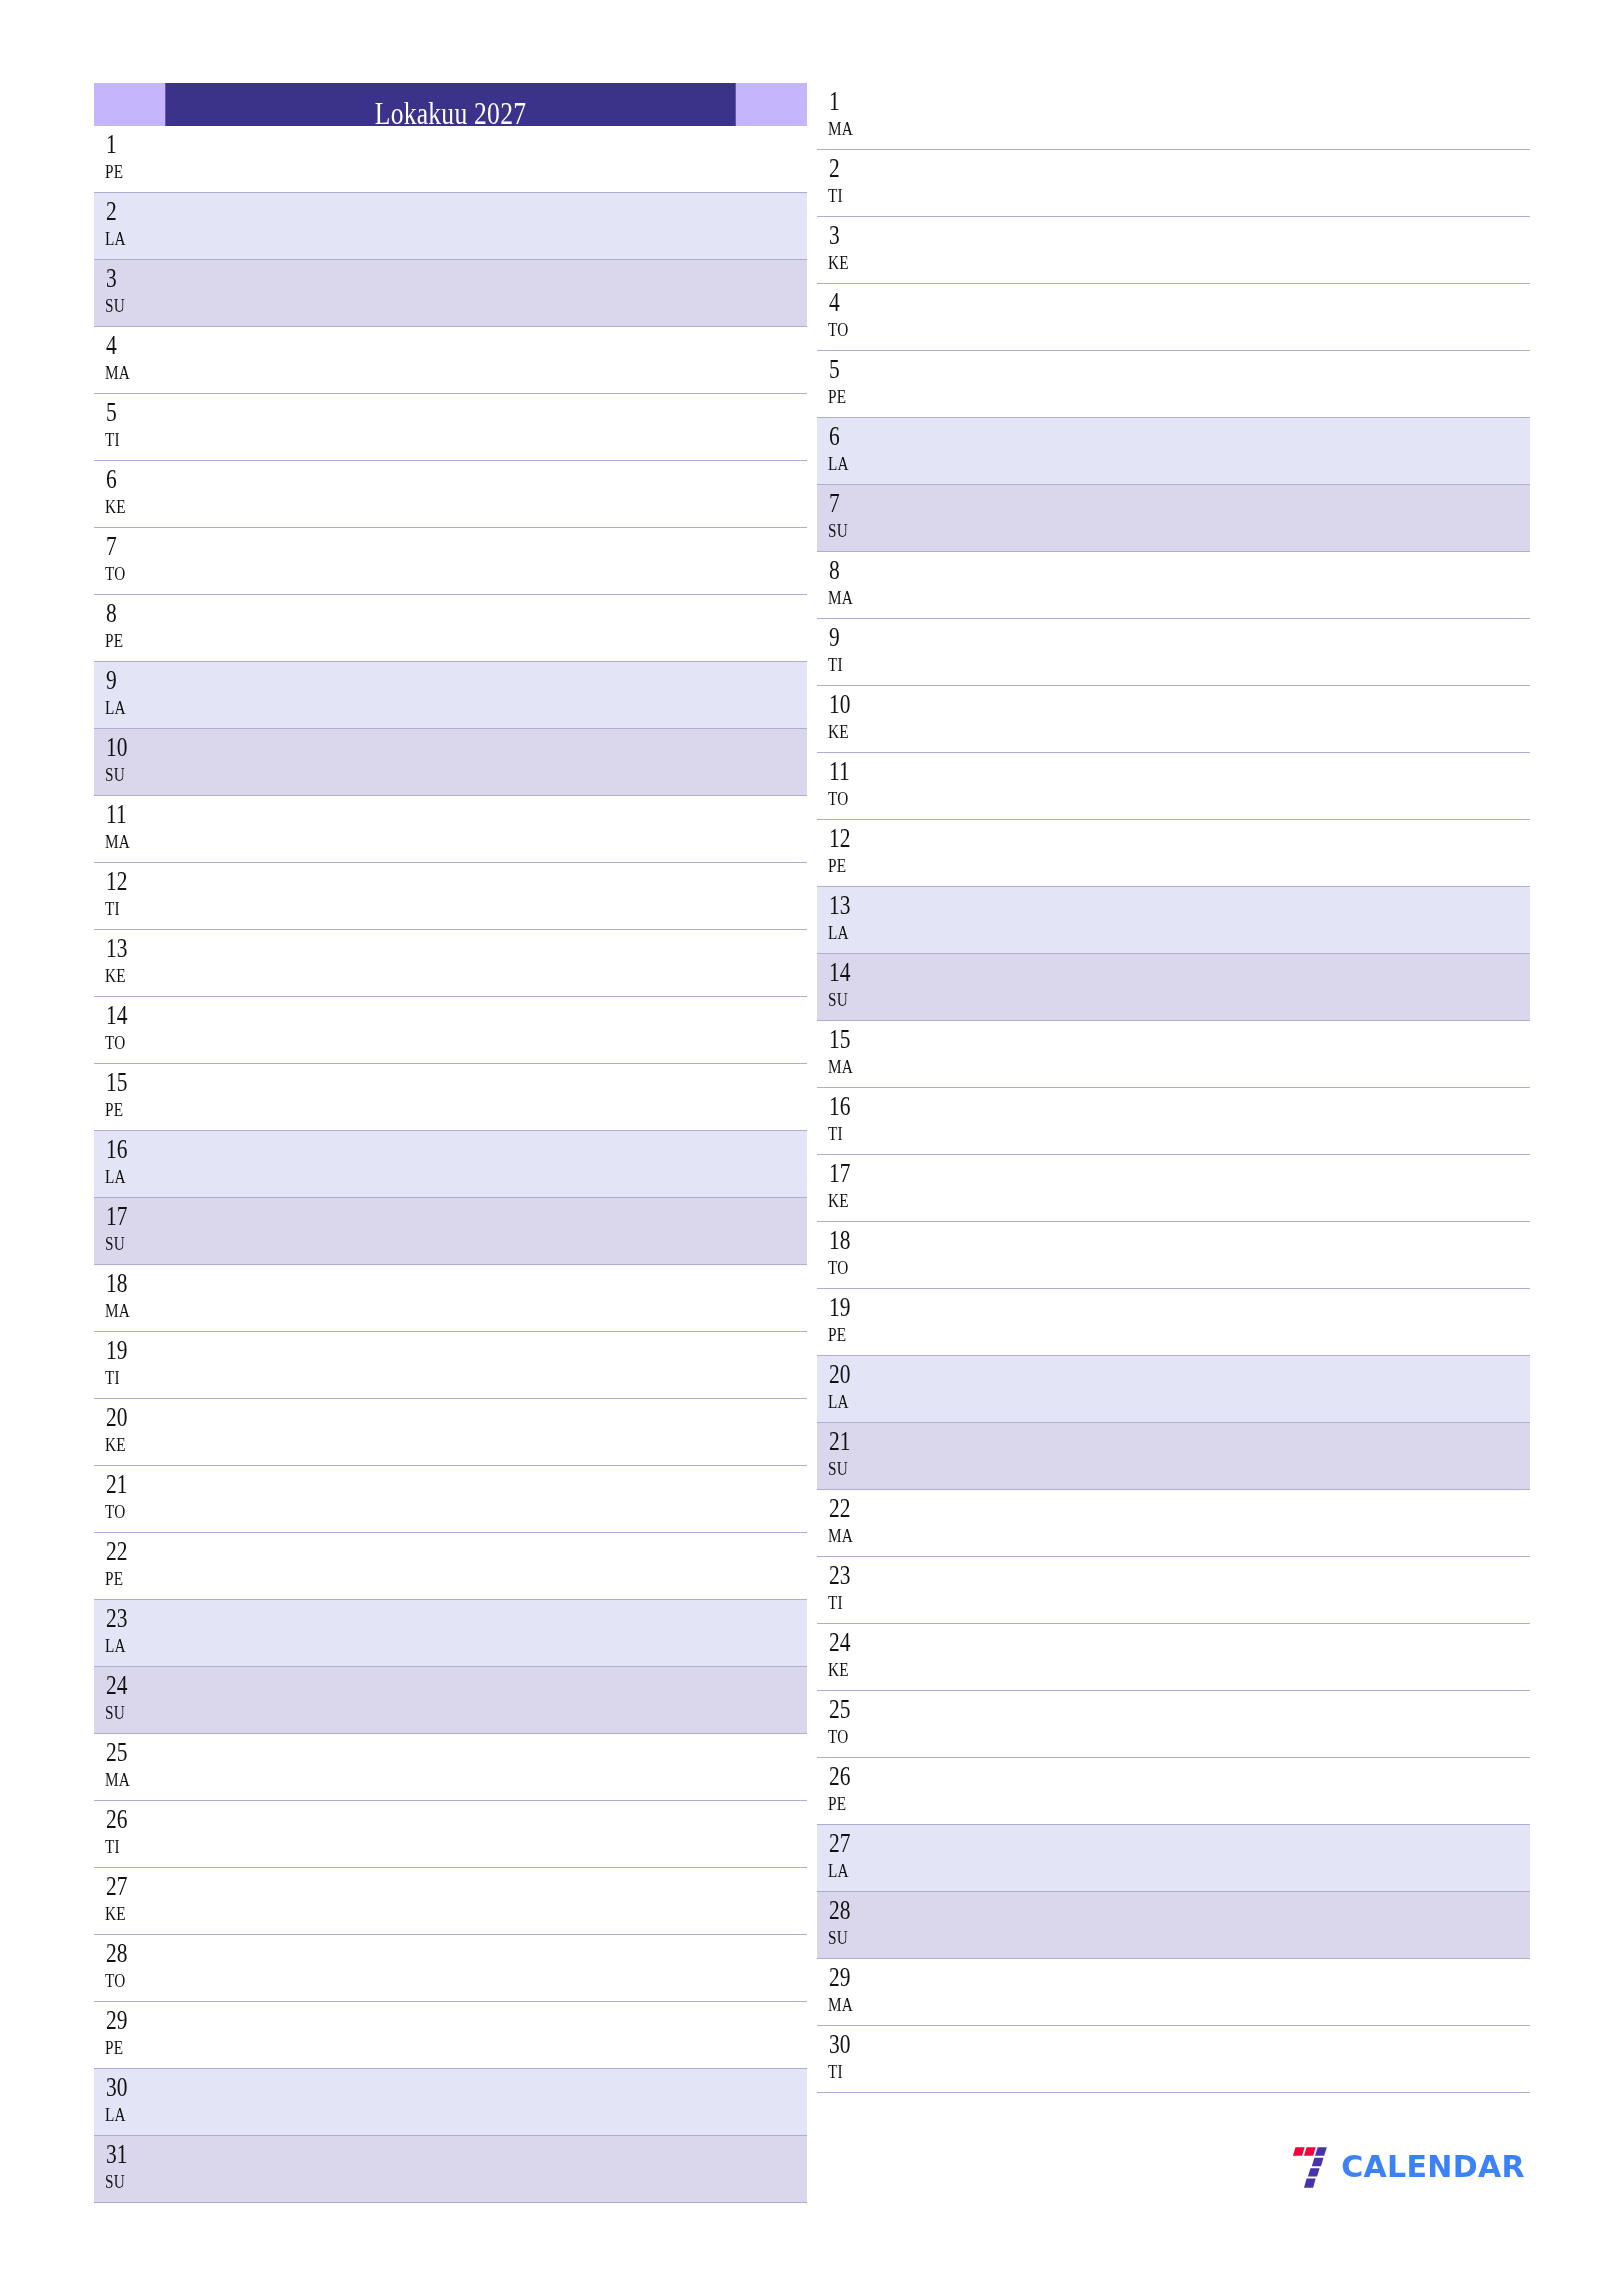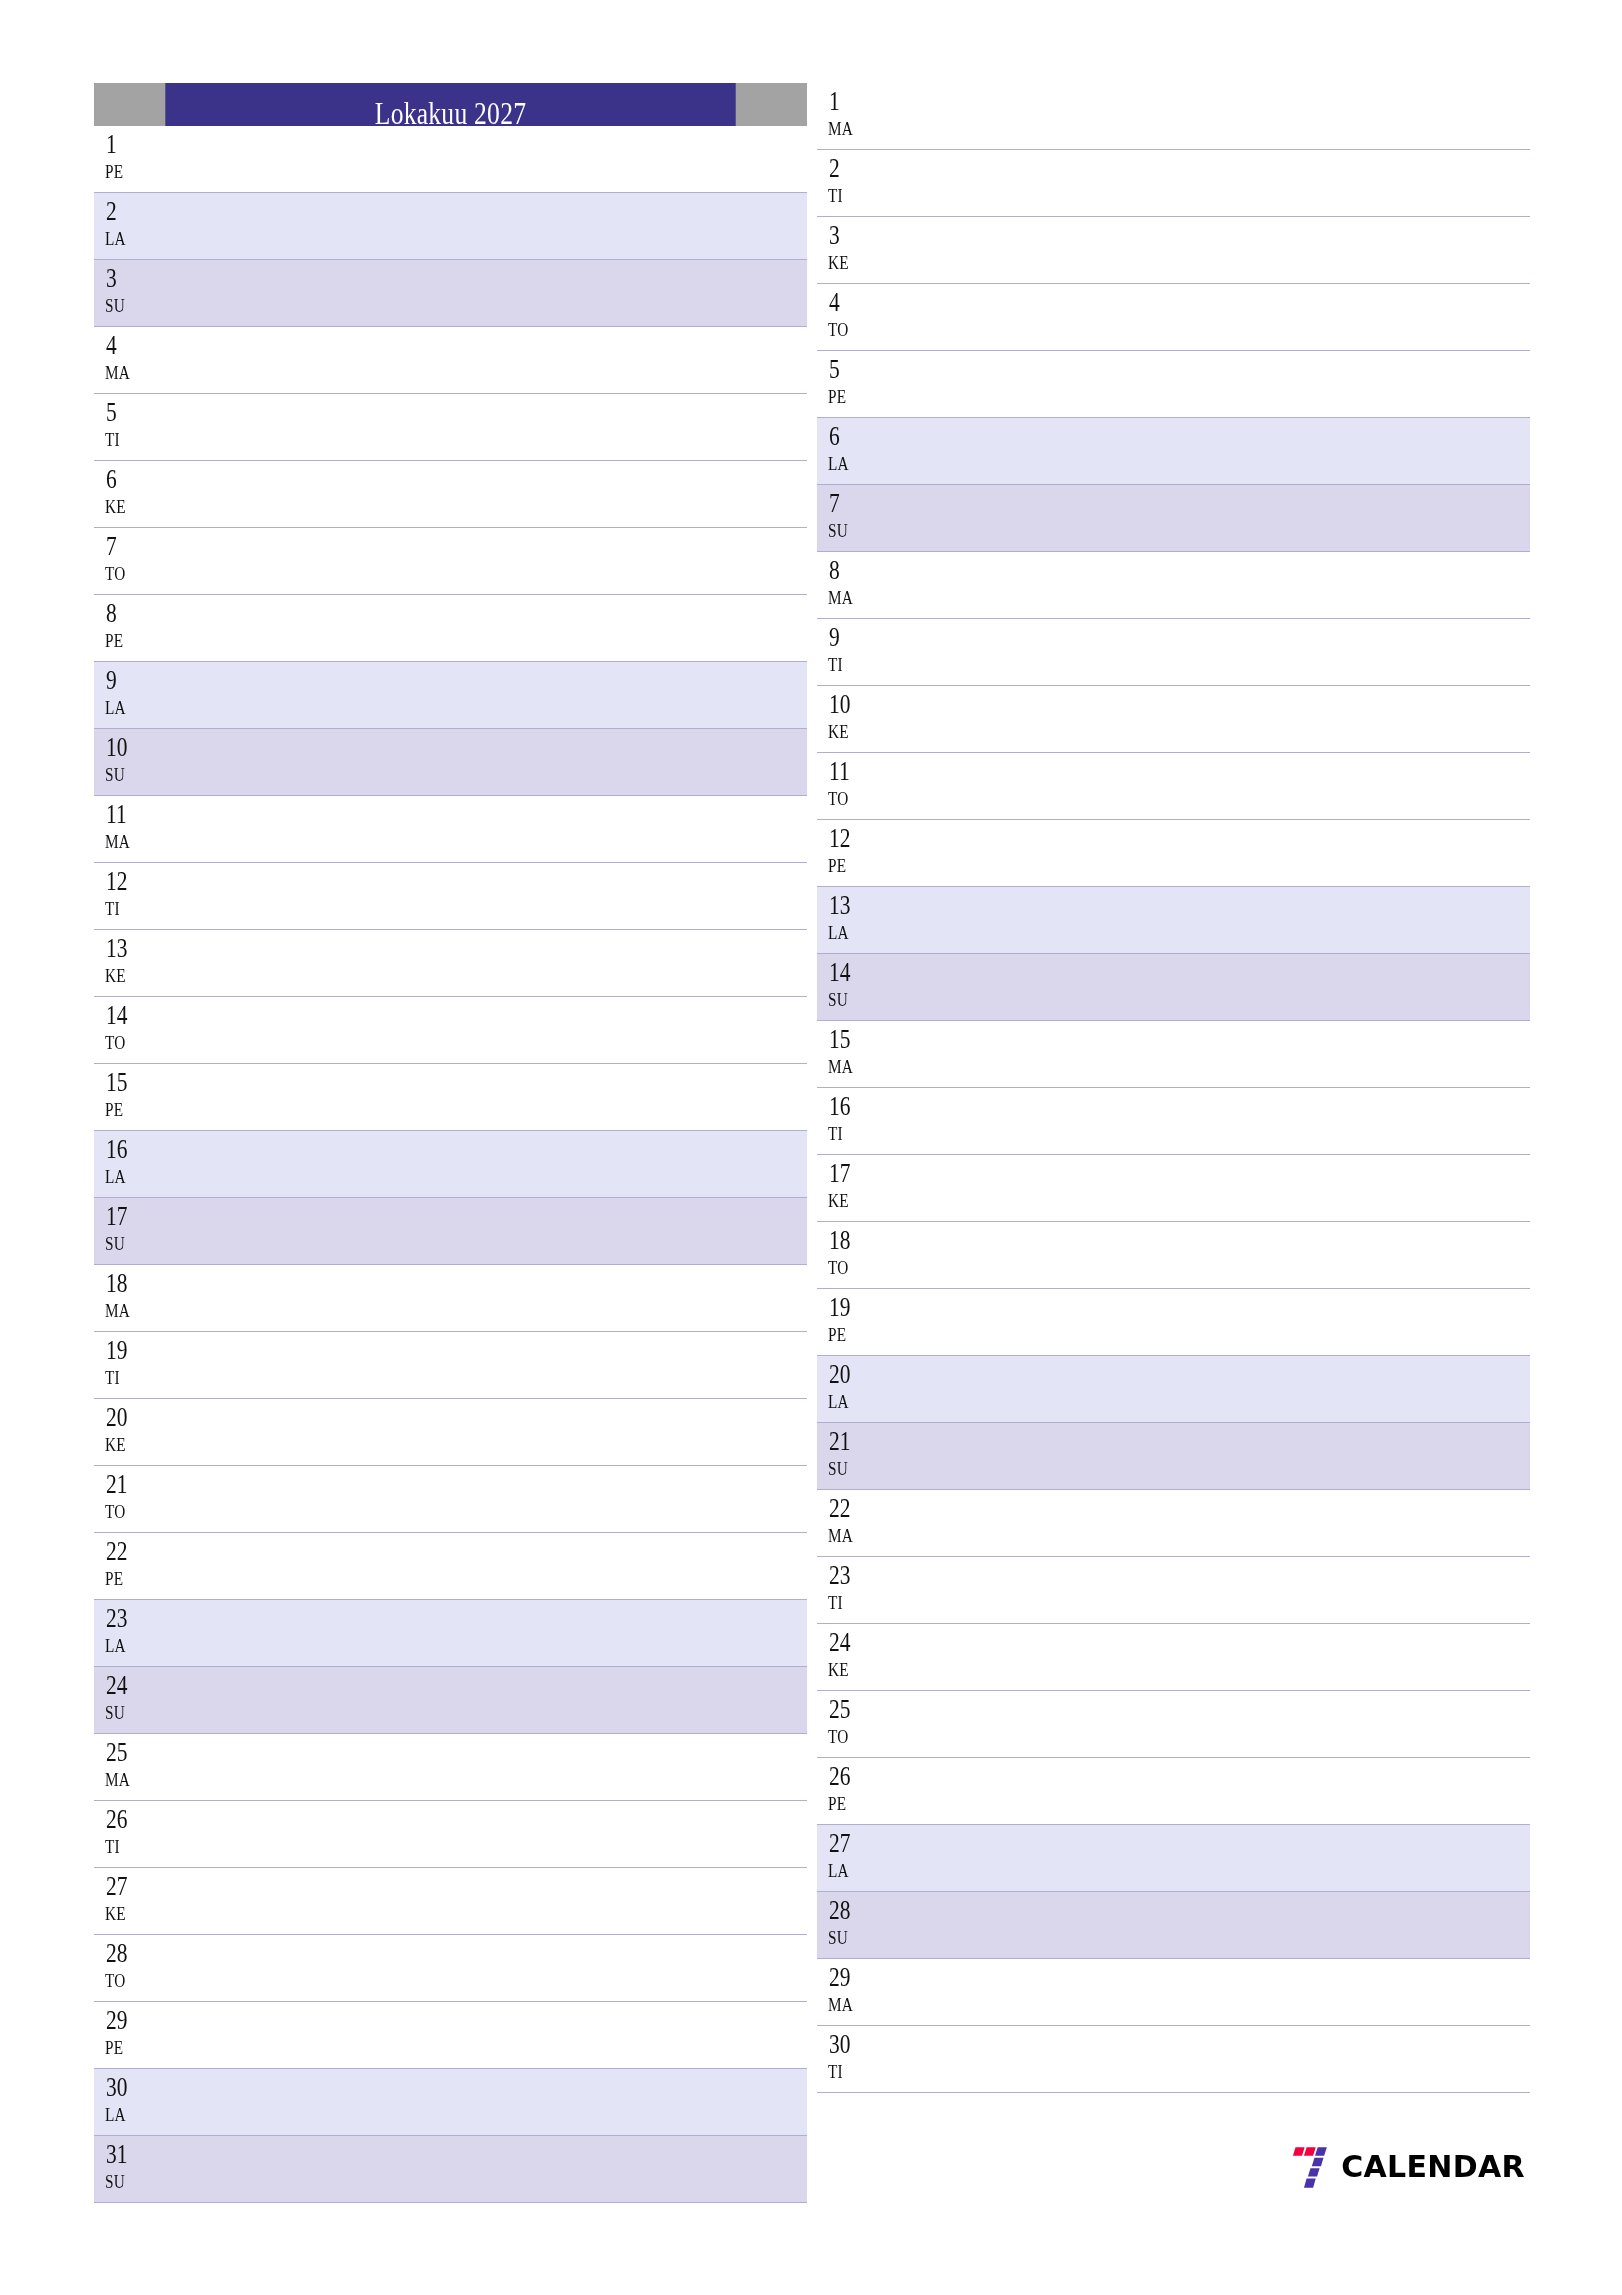--- a/index.html
+++ b/index.html
@@ -43,21 +43,21 @@
     justify-content: center;
     font-family: "Liberation Serif", "DejaVu Serif", serif;
     font-size: 32px;
     font-weight: 400;
     letter-spacing: 0.3px;
     transform: scaleX(0.80);
     transform-origin: center center;
   }
   .month-header-wrap {
     height: 60px;
-    background: #a3a3a3;
+    background: #c4b5fd;
     overflow: hidden;
     display: block;
   }
 
   .days {
     display: flex;
     flex-direction: column;
     border-top: 0;
   }
 
@@ -122,21 +122,21 @@
   .logo-seven {
     width: 41px;
     height: 43px;
     display: block;
   }
   .logo-word {
     font-family: "DejaVu Sans", "Liberation Sans", sans-serif;
     font-size: 30px;
     font-weight: 700;
     letter-spacing: 0.3px;
-    color: #000000;
+    color: #3b82f6;
     line-height: 1;
   }
 </style>
 </head>
 <body>
 
 <div class="page">
 
   <div class="month-col">
     <div class="month-header-wrap">

